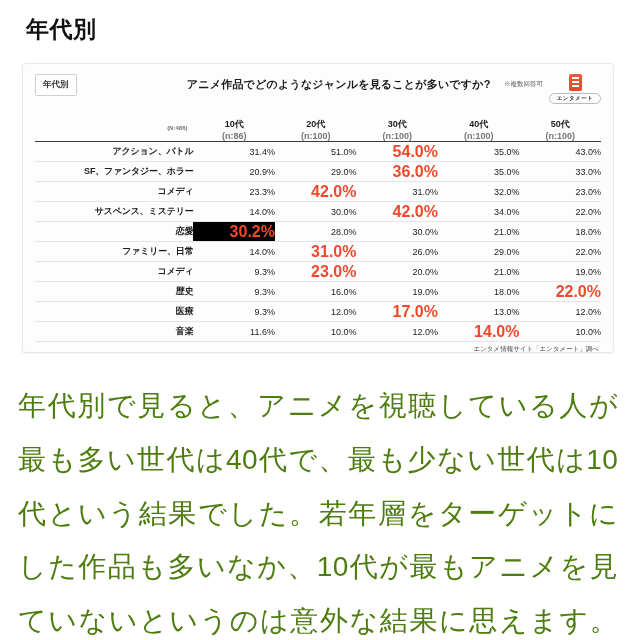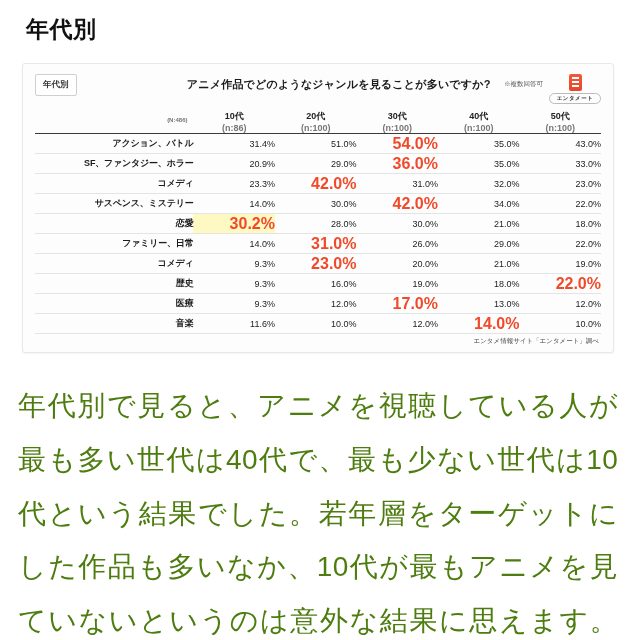--- a/index.html
+++ b/index.html
@@ -102,21 +102,21 @@
     border: 1px solid #bbb;
     border-radius: 6px;
     margin-top: 2px;
     padding: 1px 0;
     letter-spacing: 0.5px;
   }
   table.data {
     width: 100%;
     border-collapse: collapse;
     table-layout: fixed;
-    margin-top: 2px;
+    margin-top: 10px;
   }
   table.data th, table.data td {
     font-size: 9px;
     padding: 0;
     vertical-align: middle;
   }
   .col-label { width: 28%; }
   .col-val { width: 14.4%; }
   .hdr-age {
     text-align: center;
@@ -154,21 +154,21 @@
     text-align: right;
     font-size: 9.3px;
     color: #1c1c1c;
   }
   td.rval.hi {
     color: #f04a2a;
     font-weight: bold;
     font-size: 16px;
   }
   .hl-band {
-    background: #fef9c3;
+    background: #000000;
   }
   .card-foot {
     text-align: right;
     font-size: 6.5px;
     color: #444;
     padding-top: 3px;
     padding-right: 2px;
   }
   .body-copy {
     margin: 26px 18px 0 18px;

